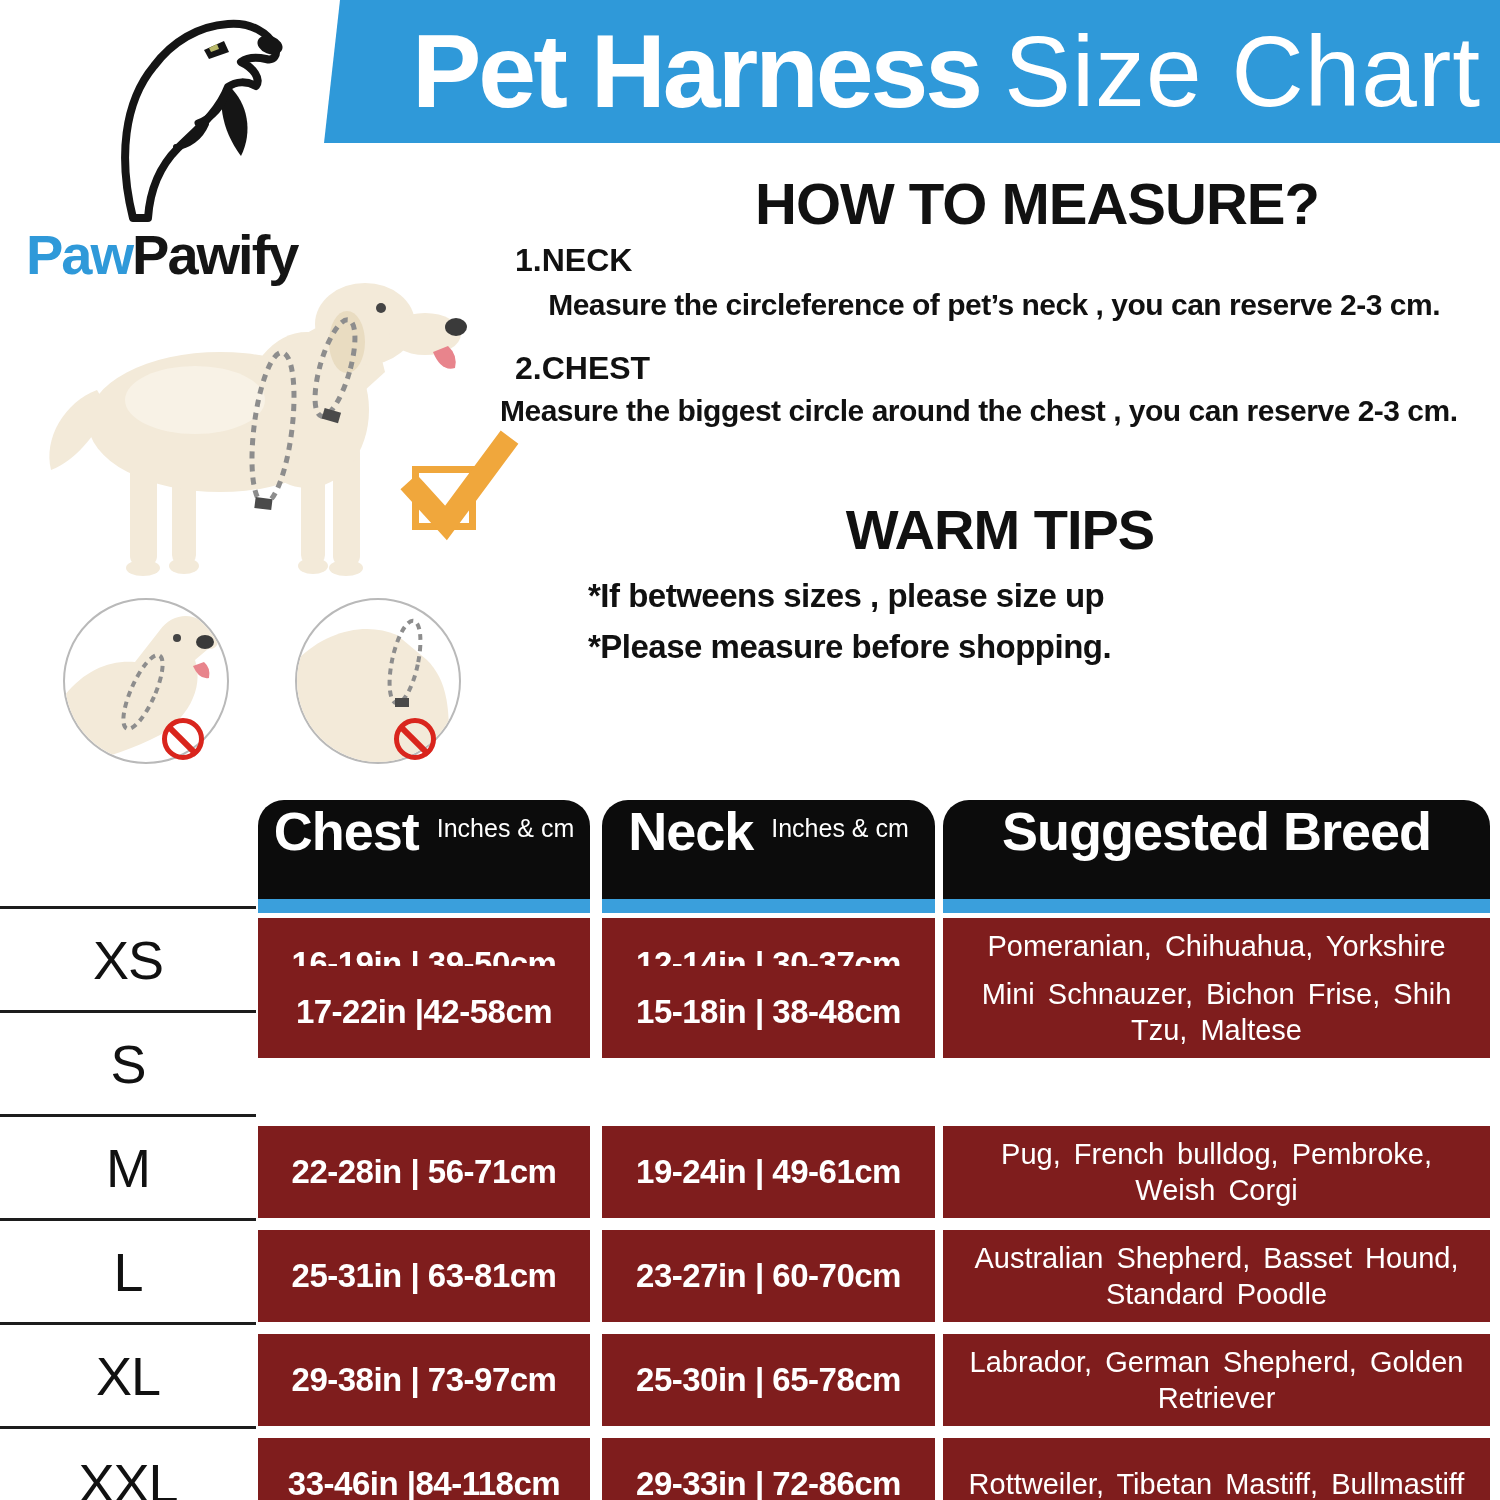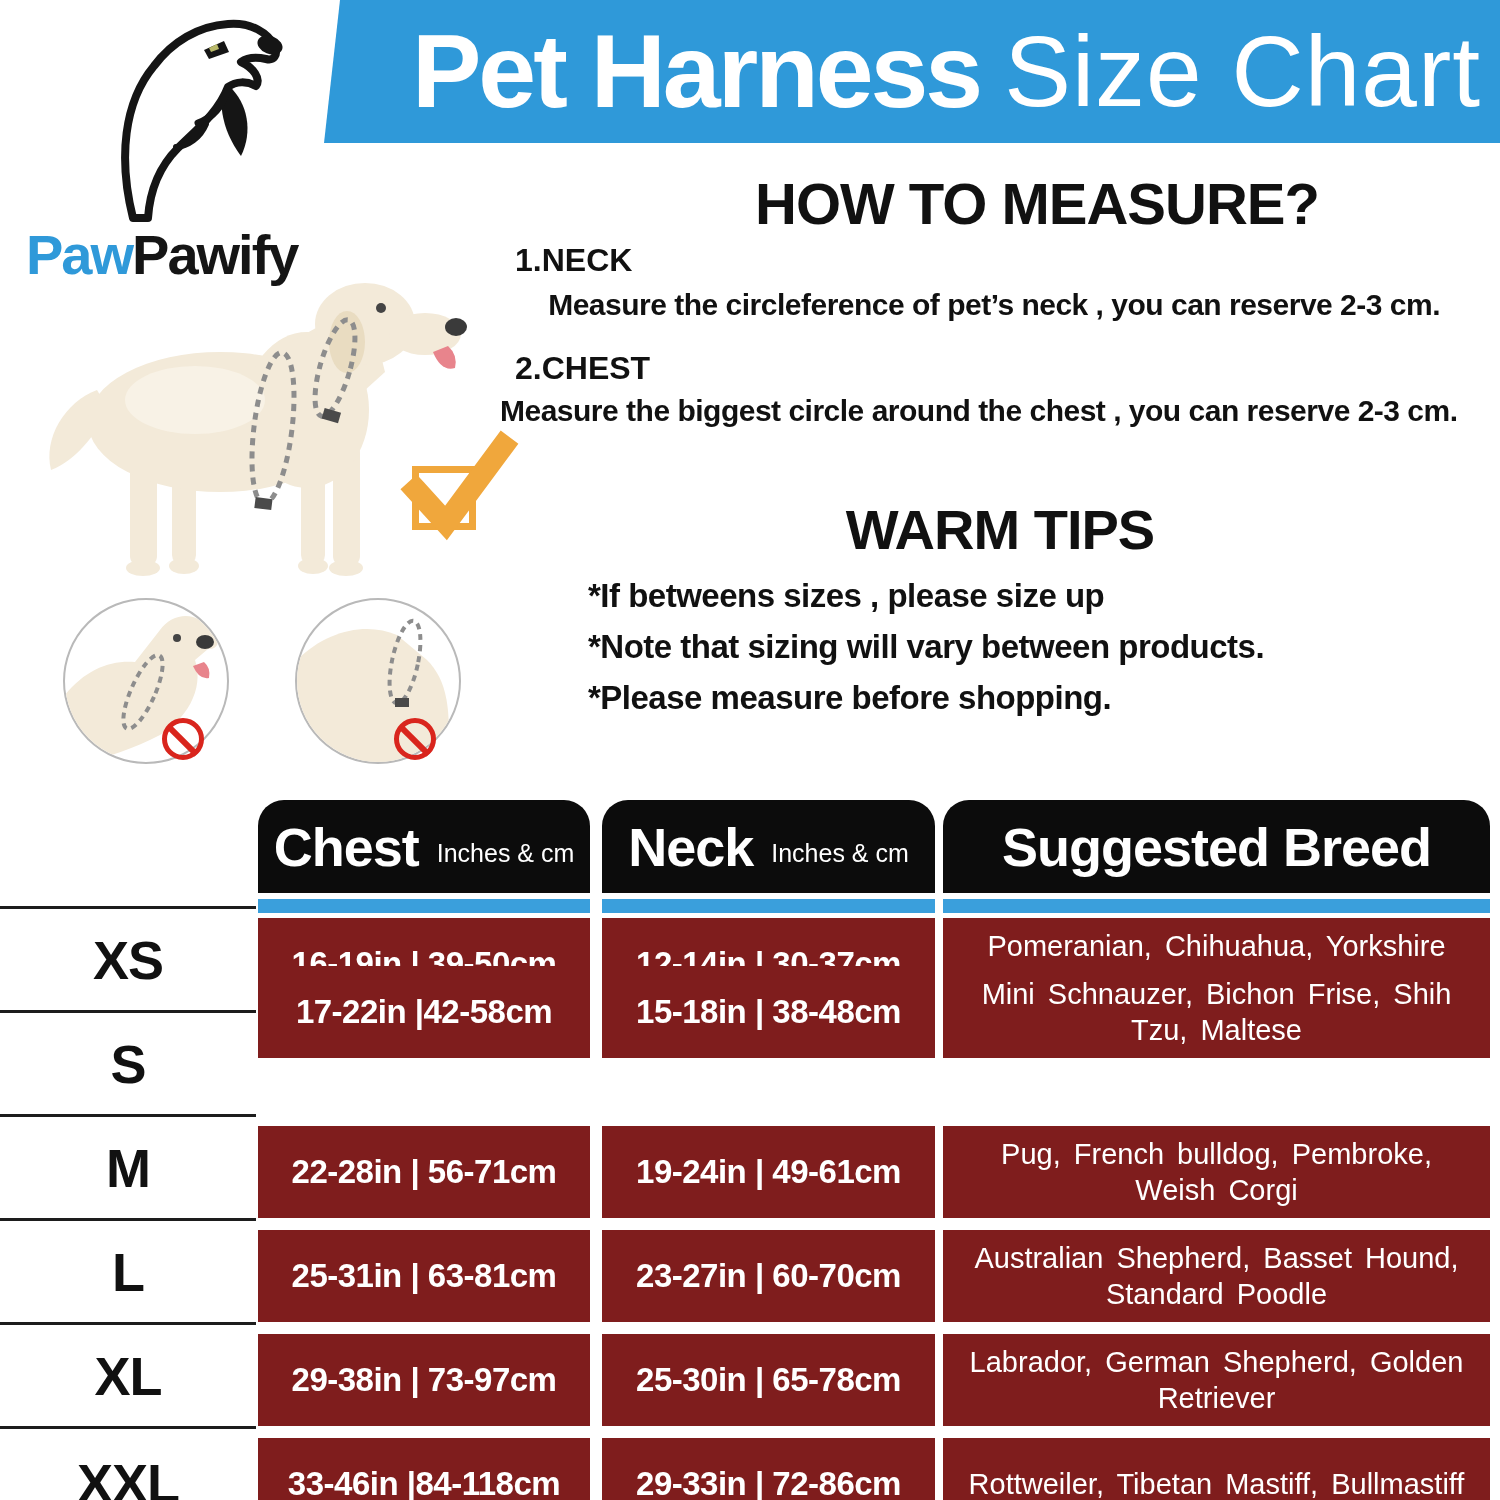--- a/index.html
+++ b/index.html
@@ -35,29 +35,29 @@
   .check-box{left:412px;top:466px;width:64px;height:64px;border:7px solid #f0a73c;box-sizing:border-box;}
   .check-mark{left:398px;top:428px;width:120px;height:110px;overflow:visible;}
 
   .inset{width:162px;height:162px;border:2px solid #b9b9b9;border-radius:50%;overflow:hidden;background:#fff;}
   .inset1{left:63px;top:598px;} .inset2{left:295px;top:598px;}
   .no-sign{width:42px;height:42px;border:5px solid #d9251d;border-radius:50%;box-sizing:border-box;background:transparent;}
   .no-sign::after{content:"";position:absolute;left:-3px;top:15px;width:38px;height:6px;background:#d9251d;transform:rotate(45deg);}
   .no1{left:162px;top:718px;} .no2{left:394px;top:718px;}
 
   
-  .col-header{top:800px;height:93px;background:#0c0c0c;border-radius:26px 26px 0 0;
-              color:#fff;display:flex;align-items:center;justify-content:center;gap:18px;}
+  .col-header{top:800px;height:113px;background:#0c0c0c;border-radius:26px 26px 0 0;
+              color:#fff;display:flex;align-items:flex-start;justify-content:center;gap:18px;}
   .col-chest{left:258px;width:332px;} .col-neck{left:602px;width:333px;} .col-breed{left:943px;width:547px;}
   .h-title{font-size:54px;font-weight:800;letter-spacing:-1px;}
   .h-sub{font-size:25px;font-weight:400;margin-top:14px;}
   .blue-bar{top:899px;height:14px;background:#3a9fdc;}
 
   .size-label{left:0;width:256px;height:104px;border-top:3px solid #1d1d1d;box-sizing:border-box;
-              display:flex;align-items:center;justify-content:center;font-size:54px;font-weight:700;letter-spacing:-1px;text-align:center;}
+              display:flex;align-items:center;justify-content:center;font-size:54px;font-weight:400;letter-spacing:-1px;text-align:center;}
   .cell{height:92px;background:#7f1d1d;color:#fff;display:flex;align-items:center;justify-content:center;text-align:center;}
   .cell-meas{font-size:33px;font-weight:800;letter-spacing:-0.5px;white-space:nowrap;}
   .cell-breed{font-size:29px;font-weight:400;line-height:36px;padding:0 14px;box-sizing:border-box;word-spacing:5px;text-align:center;}
   .cc{left:258px;width:332px;} .cn{left:602px;width:333px;} .cb{left:943px;width:547px;}
   .r0{top:918px;} .r1{top:966px;} .r2{top:1126px;} .r3{top:1230px;} .r4{top:1334px;} .r5{top:1438px;}
   .l0{top:906px;} .l1{top:1010px;} .l2{top:1114px;} .l3{top:1218px;} .l4{top:1322px;} .l5{top:1426px;height:110px;}
 </style>
 </head>
 <body>
 
@@ -82,21 +82,20 @@
 
 <div class="abs htm-heading">HOW TO MEASURE?</div>
 <div class="abs step-label s1l">1.NECK</div>
 <div class="abs step-text s1t">Measure the circleference of pet’s neck , you can reserve 2-3 cm.</div>
 <div class="abs step-label s2l">2.CHEST</div>
 <div class="abs step-text s2t">Measure the biggest circle around the chest , you can reserve 2-3 cm.</div>
 
 <div class="abs wt-heading">WARM TIPS</div>
 <div class="abs tips">
   <div>*If betweens sizes , please size up</div>
-  <div>*Note that sizing will vary between products.</div>
   <div>*Please measure before shopping.</div>
 </div>
 
 <svg class="abs main-dog" viewBox="0 0 450 330">
   <g fill="#f3ead9">
     <path d="M62 140 C 30 152 8 188 16 220 C 42 210 60 184 74 160 Z"></path>
     <rect x="95" y="195" width="27" height="122" rx="11"></rect>
     <rect x="137" y="205" width="24" height="110" rx="10"></rect>
     <rect x="298" y="192" width="27" height="125" rx="11"></rect>
     <rect x="266" y="203" width="24" height="112" rx="10"></rect>

